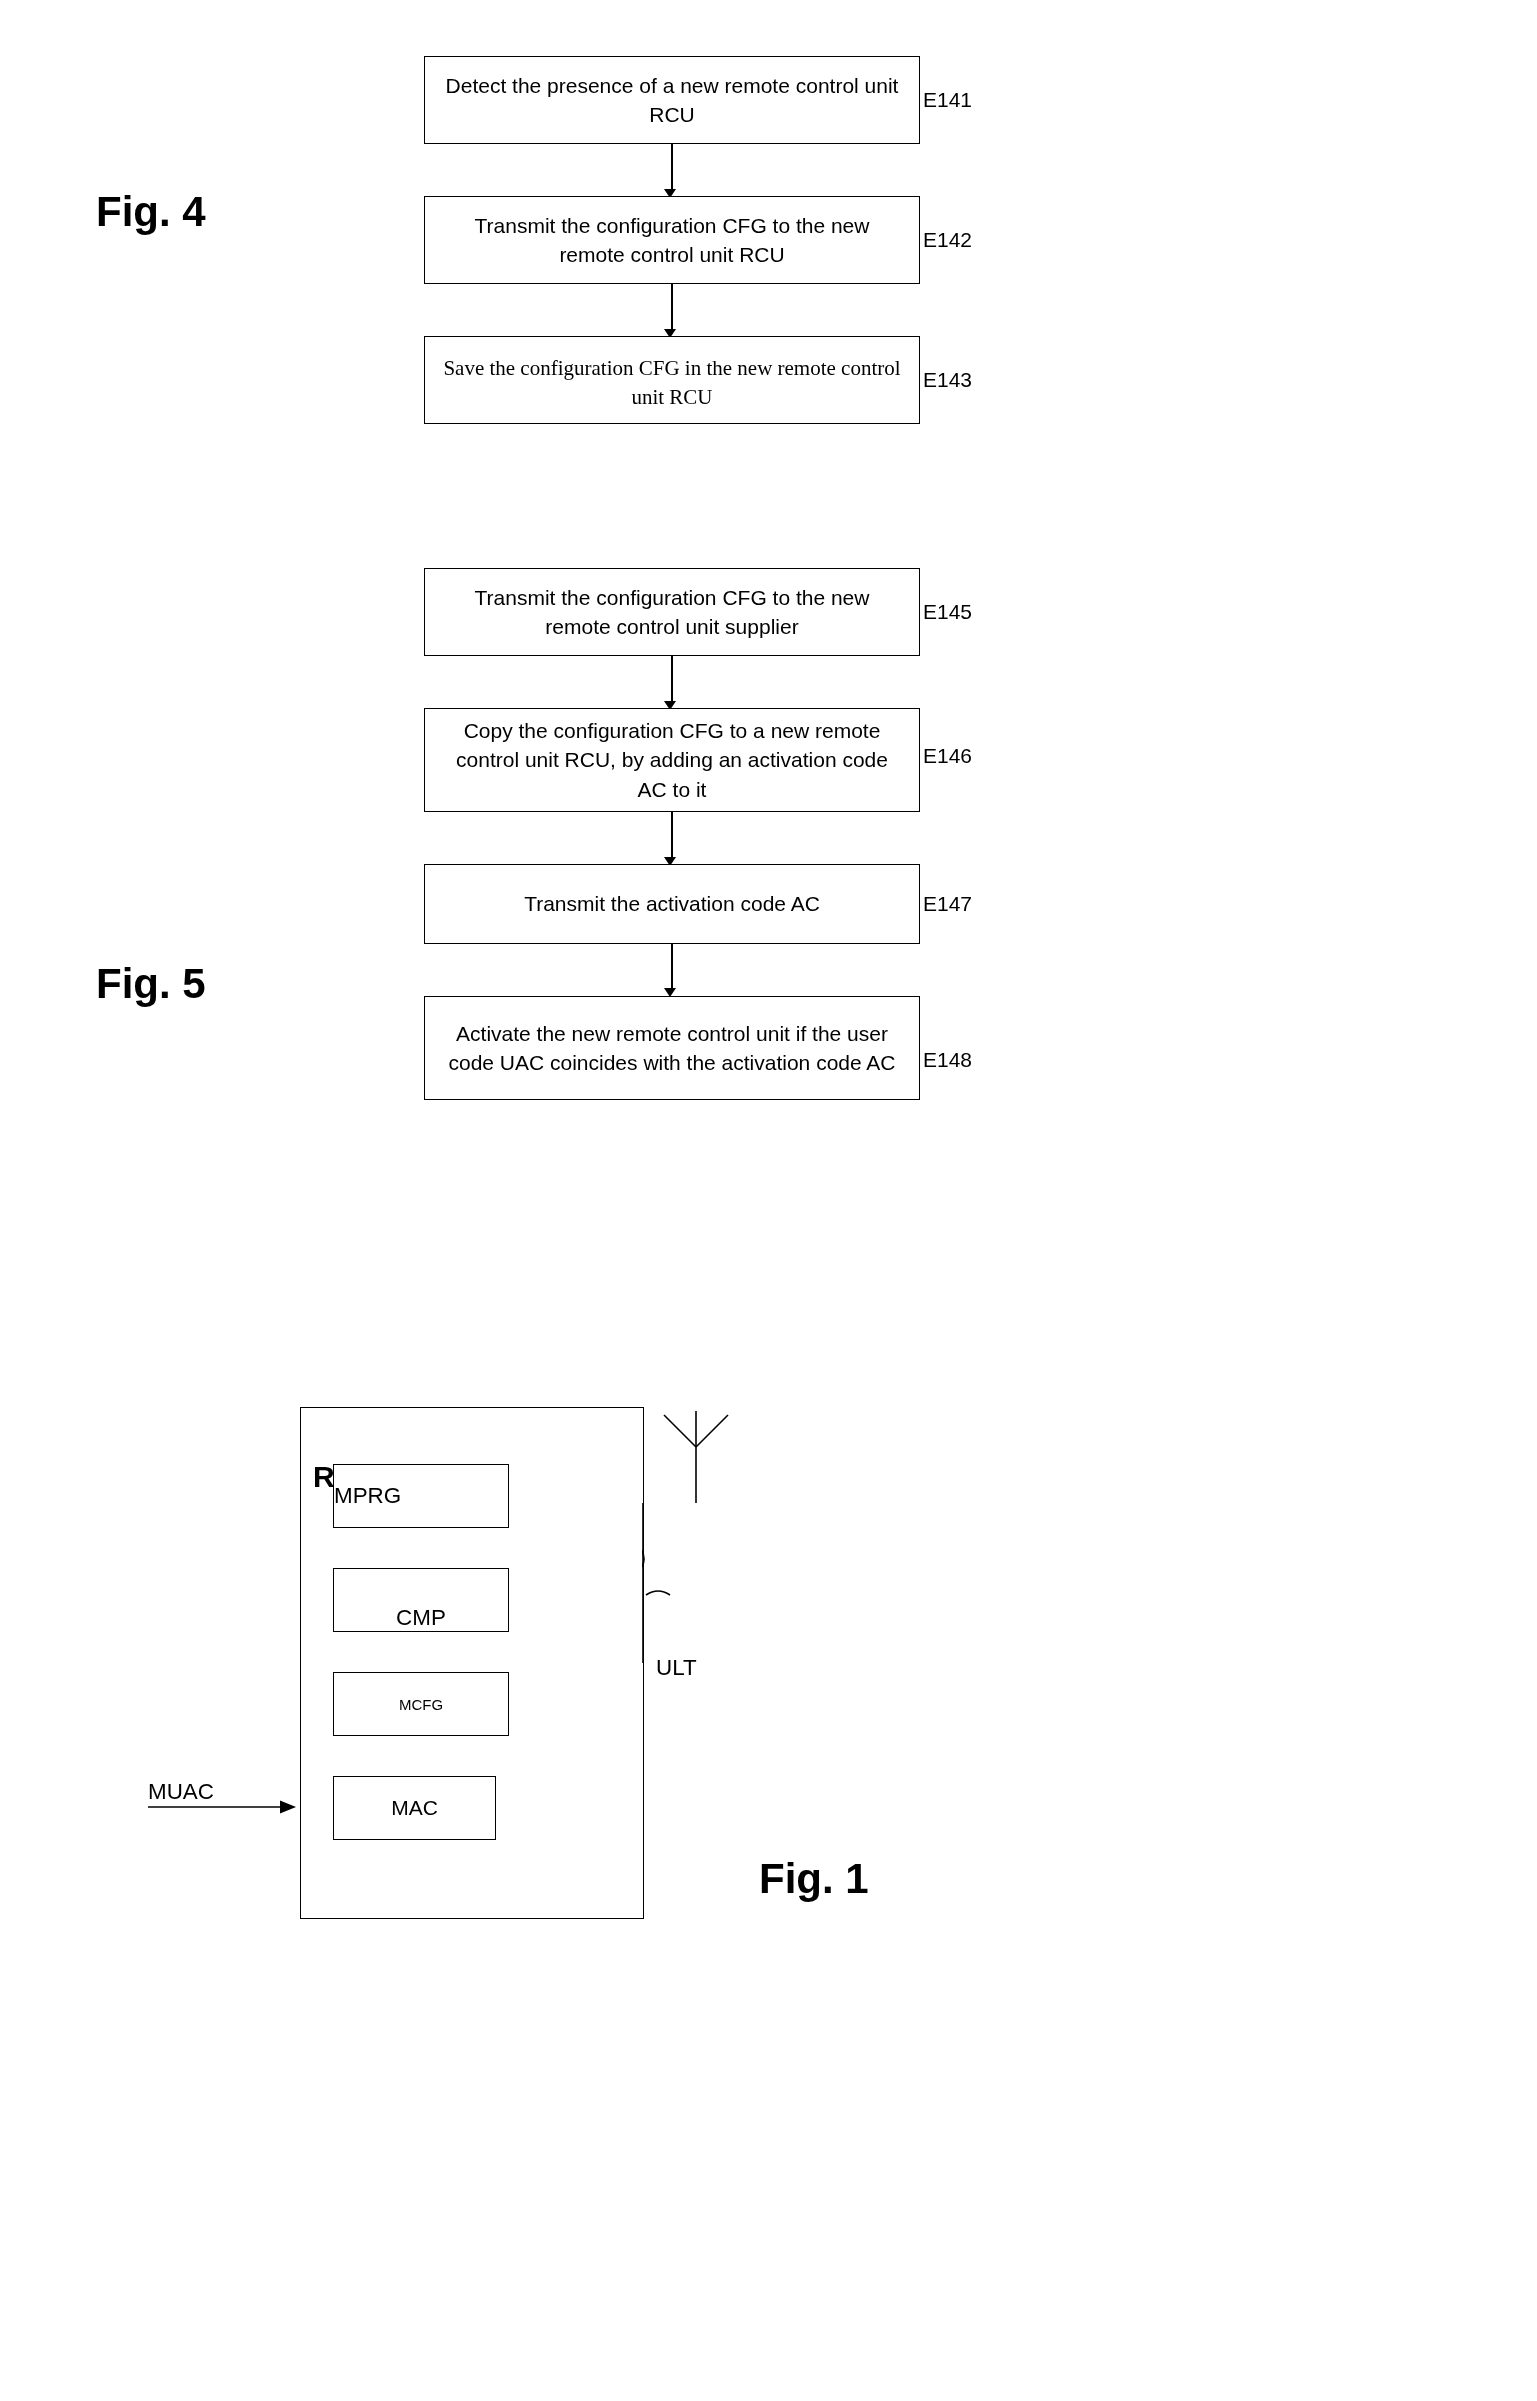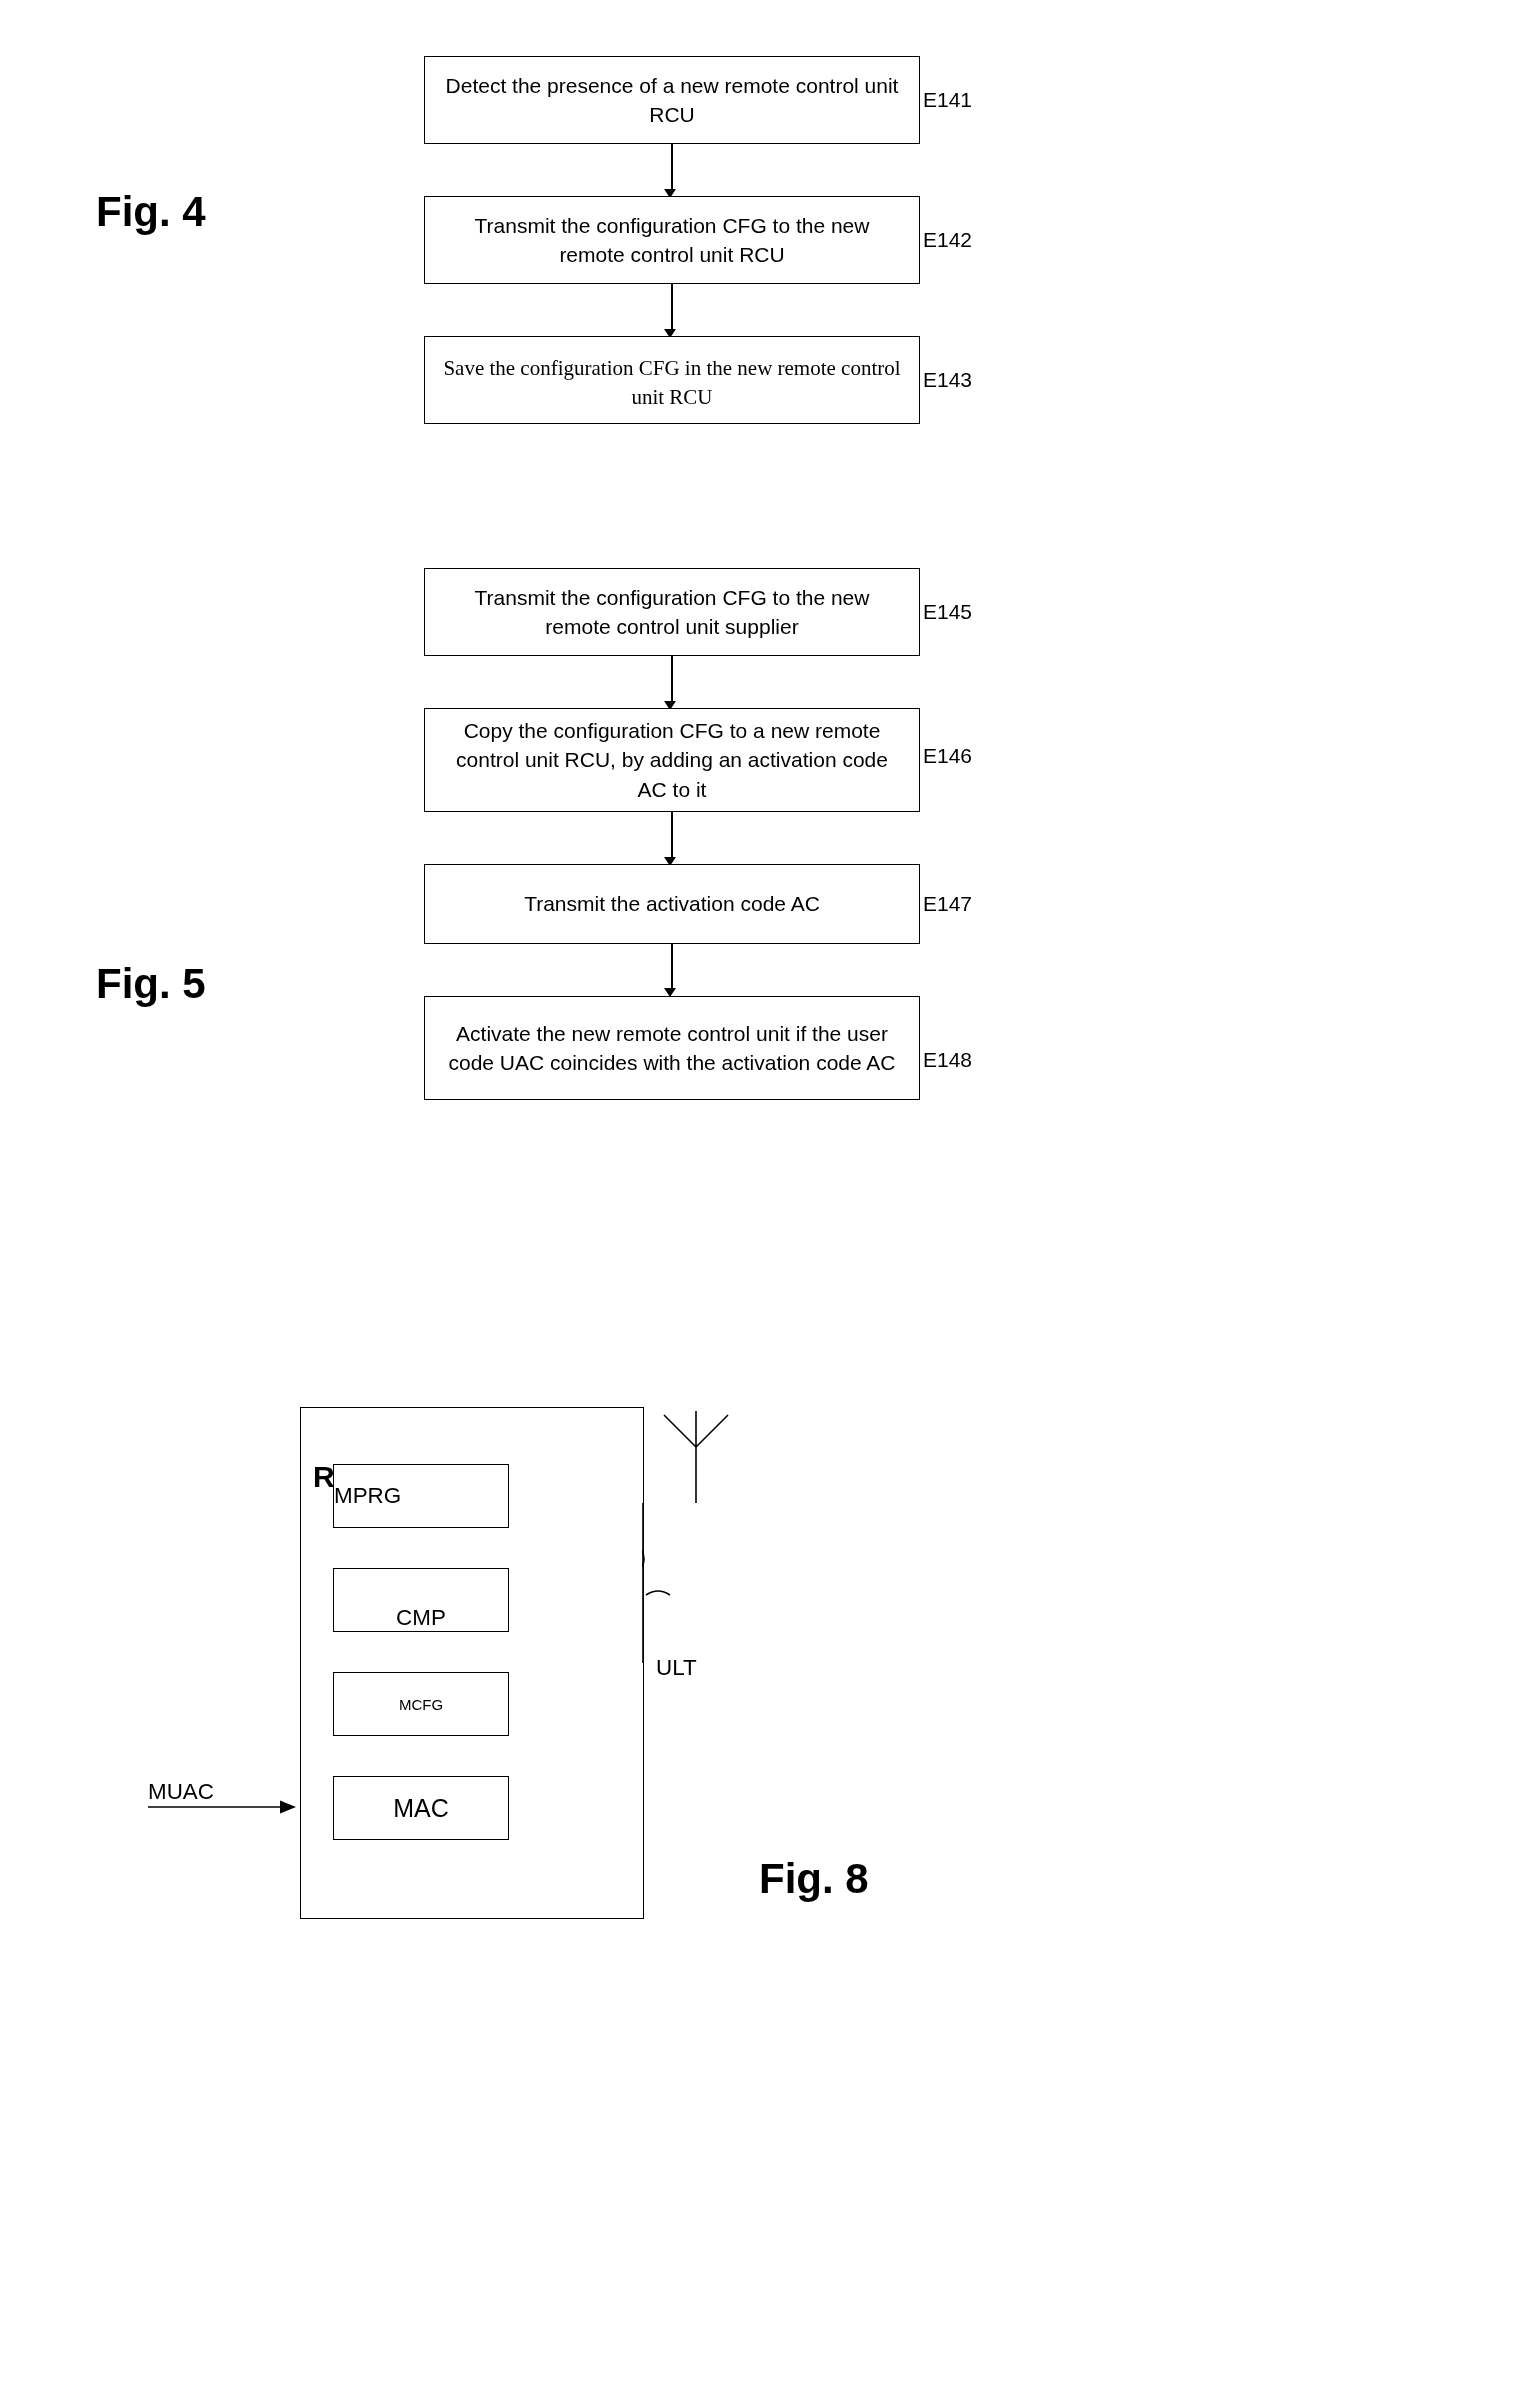--- a/index.html
+++ b/index.html
@@ -82,21 +82,21 @@
 
     <div style="position:absolute; left:424px; top:452px; width:496px; height:104px; border:1.6px solid #000; background:#fff; display:flex; align-items:center; justify-content:flex-start; text-align:center; font-size:21px; font-family:Arial,sans-serif; line-height:1.4; padding:8px 16px;">
       <span>Activate the new remote control unit if the user code UAC coincides with the activation code AC</span>
     </div>
     <div style="position:absolute; left:923px; top:488px; font-size:21px; font-family:Arial,sans-serif;margin-top:16px;">E148</div>
 
   </div>
 
   <div style="position:absolute; top:1359px; left:0; width:1537px;">
 
-    <div style="position:absolute; left:759px; top:496px; font-size:42px; font-weight:bold; font-family:Arial,sans-serif;">Fig. 8</div>
+    <div style="position:absolute; left:759px; top:496px; font-size:42px; font-weight:bold; font-family:Arial,sans-serif;">Fig. 1</div>
 
     <div style="position:absolute; left:148px; top:420px; font-size:22.4px; font-family:Arial,sans-serif;">MUAC</div>
 
     <svg style="position:absolute; left:148px; top:432px;" width="160" height="32" viewBox="0 0 200 40">
       <line x1="0" y1="20" x2="175" y2="20" stroke="#000" stroke-width="2"></line>
       <polygon points="165,12 185,20 165,28" fill="#000"></polygon>
     </svg>
 
     <div style="position:absolute; left:300px; top:48px; width:344px; height:512px; border:1.6px solid #000; background:#fff;">
 
@@ -107,21 +107,21 @@
       </div>
 
       <div style="position:absolute; left:32px; top:160px; width:176px; height:64px; border:1.6px solid #000; background:#fff; display:flex; align-items:flex-end; justify-content:center; font-size:22.4px; font-family:Arial,sans-serif;">
         <span>CMP</span>
       </div>
 
       <div style="position:absolute; left:32px; top:264px; width:176px; height:64px; border:1.6px solid #000; background:#fff; display:flex; align-items:center; justify-content:center; font-size:15px; font-family:Arial,sans-serif;">
         <span>MCFG</span>
       </div>
 
-      <div style="position:absolute; left:32px; top:368px; width:176px; height:64px; border:1.6px solid #000; background:#fff; display:flex; align-items:center; justify-content:center; font-size:25px; font-family:Arial,sans-serif;">
+      <div style="position:absolute; left:32px; top:368px; width:163px; height:64px; border:1.6px solid #000; background:#fff; display:flex; align-items:center; justify-content:center; font-size:21px; font-family:Arial,sans-serif;">
         <span>MAC</span>
       </div>
     </div>
 
     <svg style="position:absolute; left:648px; top:48px;" width="96" height="96" viewBox="0 0 120 120">
 
       <line x1="60" y1="120" x2="60" y2="50" stroke="#000" stroke-width="2"></line>
 
       <line x1="60" y1="50" x2="20" y2="10" stroke="#000" stroke-width="2"></line>
       <line x1="60" y1="50" x2="100" y2="10" stroke="#000" stroke-width="2"></line>

